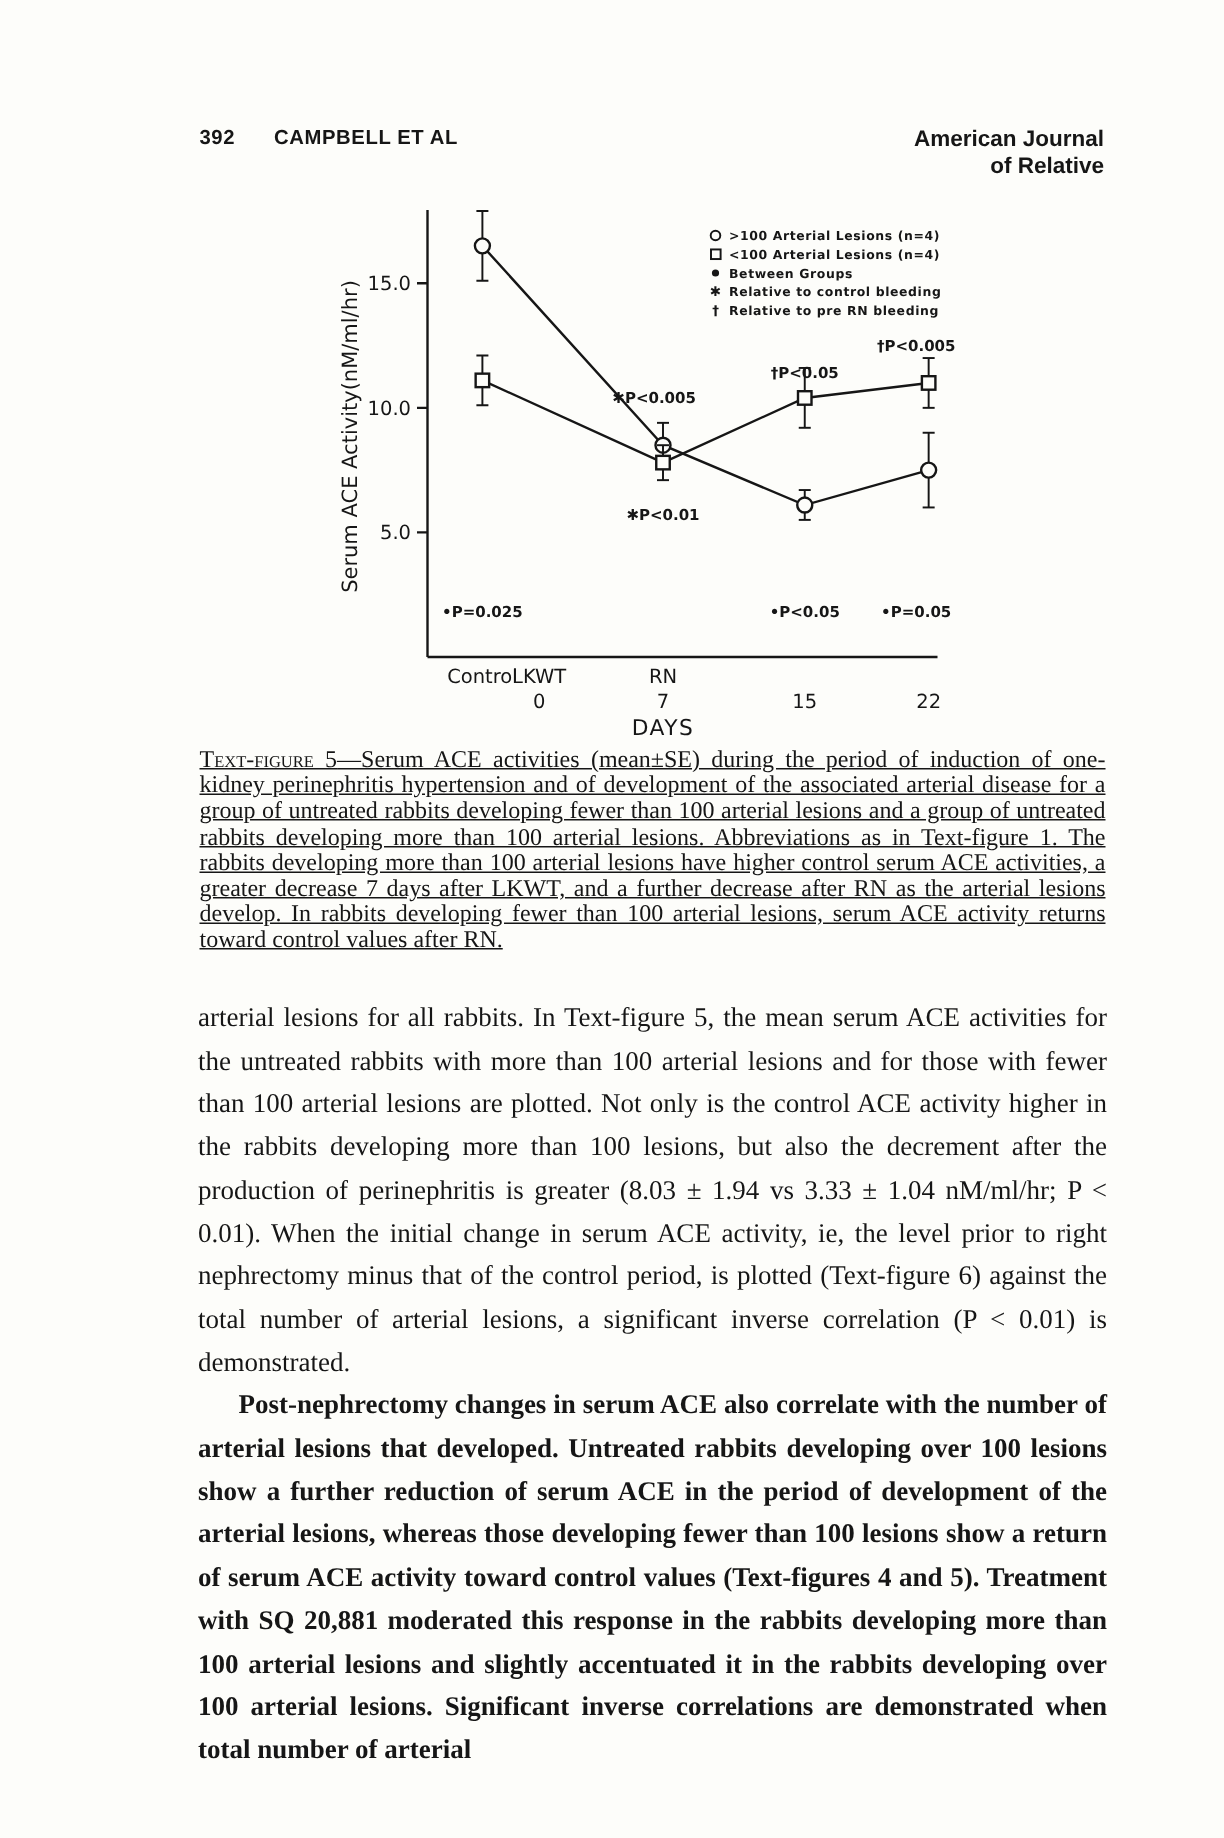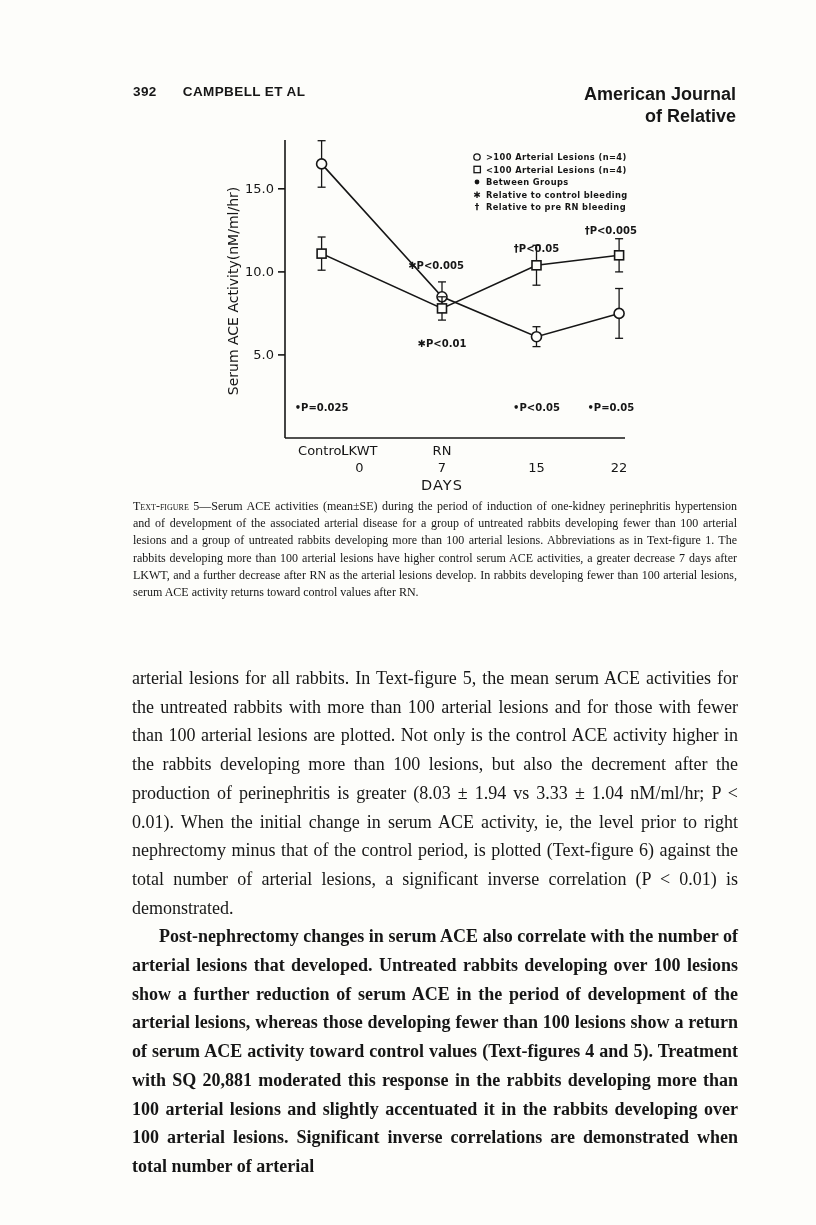--- a/index.html
+++ b/index.html
@@ -9,33 +9,33 @@
     font-family:"Liberation Serif",serif;
   }
   
   .hdr{
     position:absolute;top:84px;left:133px;width:603px;
     display:flex;justify-content:space-between;align-items:flex-start;
     font-family:"Liberation Sans",sans-serif;font-weight:bold;
   }
   .hdr-left{font-size:13.5px;letter-spacing:.4px;}
   .hdr-left .pgnum{margin-right:26px;}
-  .hdr-right{font-size:18px;line-height:1.2;text-align:right;}
+  .hdr-right{font-size:15px;line-height:1.2;text-align:right;}
   
   .chart-wrap{position:absolute;top:138px;left:225px;width:470px;height:356px;}
   .tick{font:13px "DejaVu Sans",sans-serif;fill:#161616;}
   .xlabel{font:14.5px "DejaVu Sans",sans-serif;fill:#161616;letter-spacing:1px;}
   .ylabel{font:14px "DejaVu Sans",sans-serif;fill:#161616;}
   .legend{font:bold 8.3px "DejaVu Sans",sans-serif;fill:#161616;letter-spacing:.4px;}
   .legend-marker{font:bold 9px "DejaVu Sans",sans-serif;fill:#161616;}
   .anno{font:bold 10px "DejaVu Sans",sans-serif;fill:#161616;}
   
   .caption{
     position:absolute;top:498px;left:133px;width:604px;
-    font-size:12px;line-height:17.2px;text-align:justify;
+    font-size:16px;line-height:17.2px;text-align:justify;text-decoration:underline;
   }
   .cap-label{font-variant:small-caps;}
   
   .bodytext{
     position:absolute;top:664px;left:132px;width:606px;
     font-size:18px;line-height:28.7px;text-align:justify;
   }
   .bodytext p{margin:0;}
   .bodytext p.indent{text-indent:27px;font-weight:bold;}
 </style>

